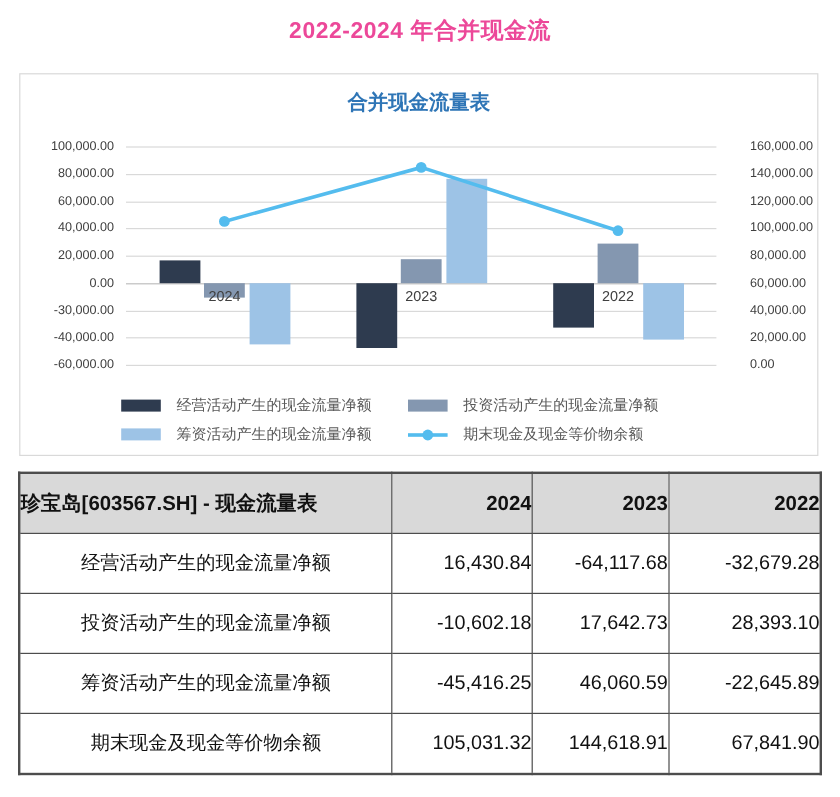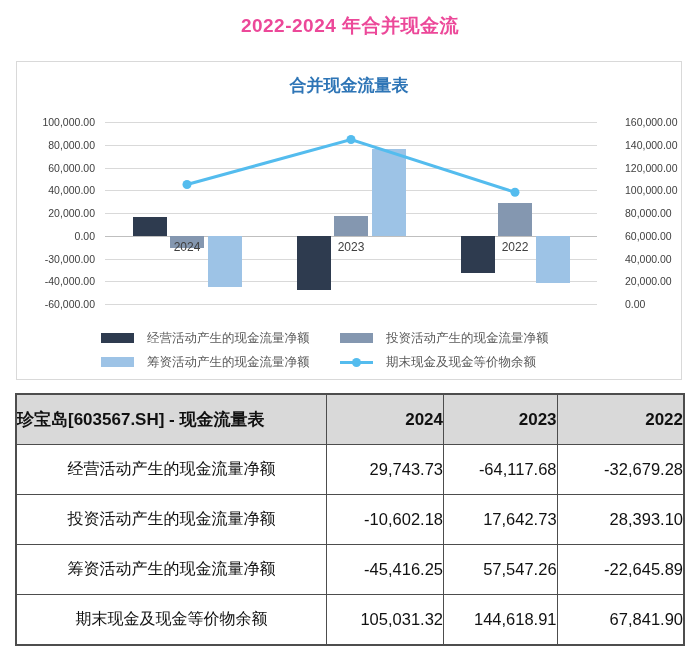--- a/index.html
+++ b/index.html
@@ -165,34 +165,34 @@
     <tr>
       <th class="th-name">珍宝岛[603567.SH] - 现金流量表</th>
       <th class="th-year">2024</th>
       <th class="th-year">2023</th>
       <th class="th-year">2022</th>
     </tr>
   </thead>
   <tbody>
     <tr>
       <td class="td-label">经营活动产生的现金流量净额</td>
-      <td class="td-num">29,743.73</td>
+      <td class="td-num">16,430.84</td>
       <td class="td-num">-64,117.68</td>
       <td class="td-num">-32,679.28</td>
     </tr>
     <tr>
       <td class="td-label">投资活动产生的现金流量净额</td>
       <td class="td-num">-10,602.18</td>
       <td class="td-num">17,642.73</td>
       <td class="td-num">28,393.10</td>
     </tr>
     <tr>
       <td class="td-label">筹资活动产生的现金流量净额</td>
       <td class="td-num">-45,416.25</td>
-      <td class="td-num">57,547.26</td>
+      <td class="td-num">46,060.59</td>
       <td class="td-num">-22,645.89</td>
     </tr>
     <tr>
       <td class="td-label">期末现金及现金等价物余额</td>
       <td class="td-num">105,031.32</td>
       <td class="td-num">144,618.91</td>
       <td class="td-num">67,841.90</td>
     </tr>
   </tbody>
 </table>

